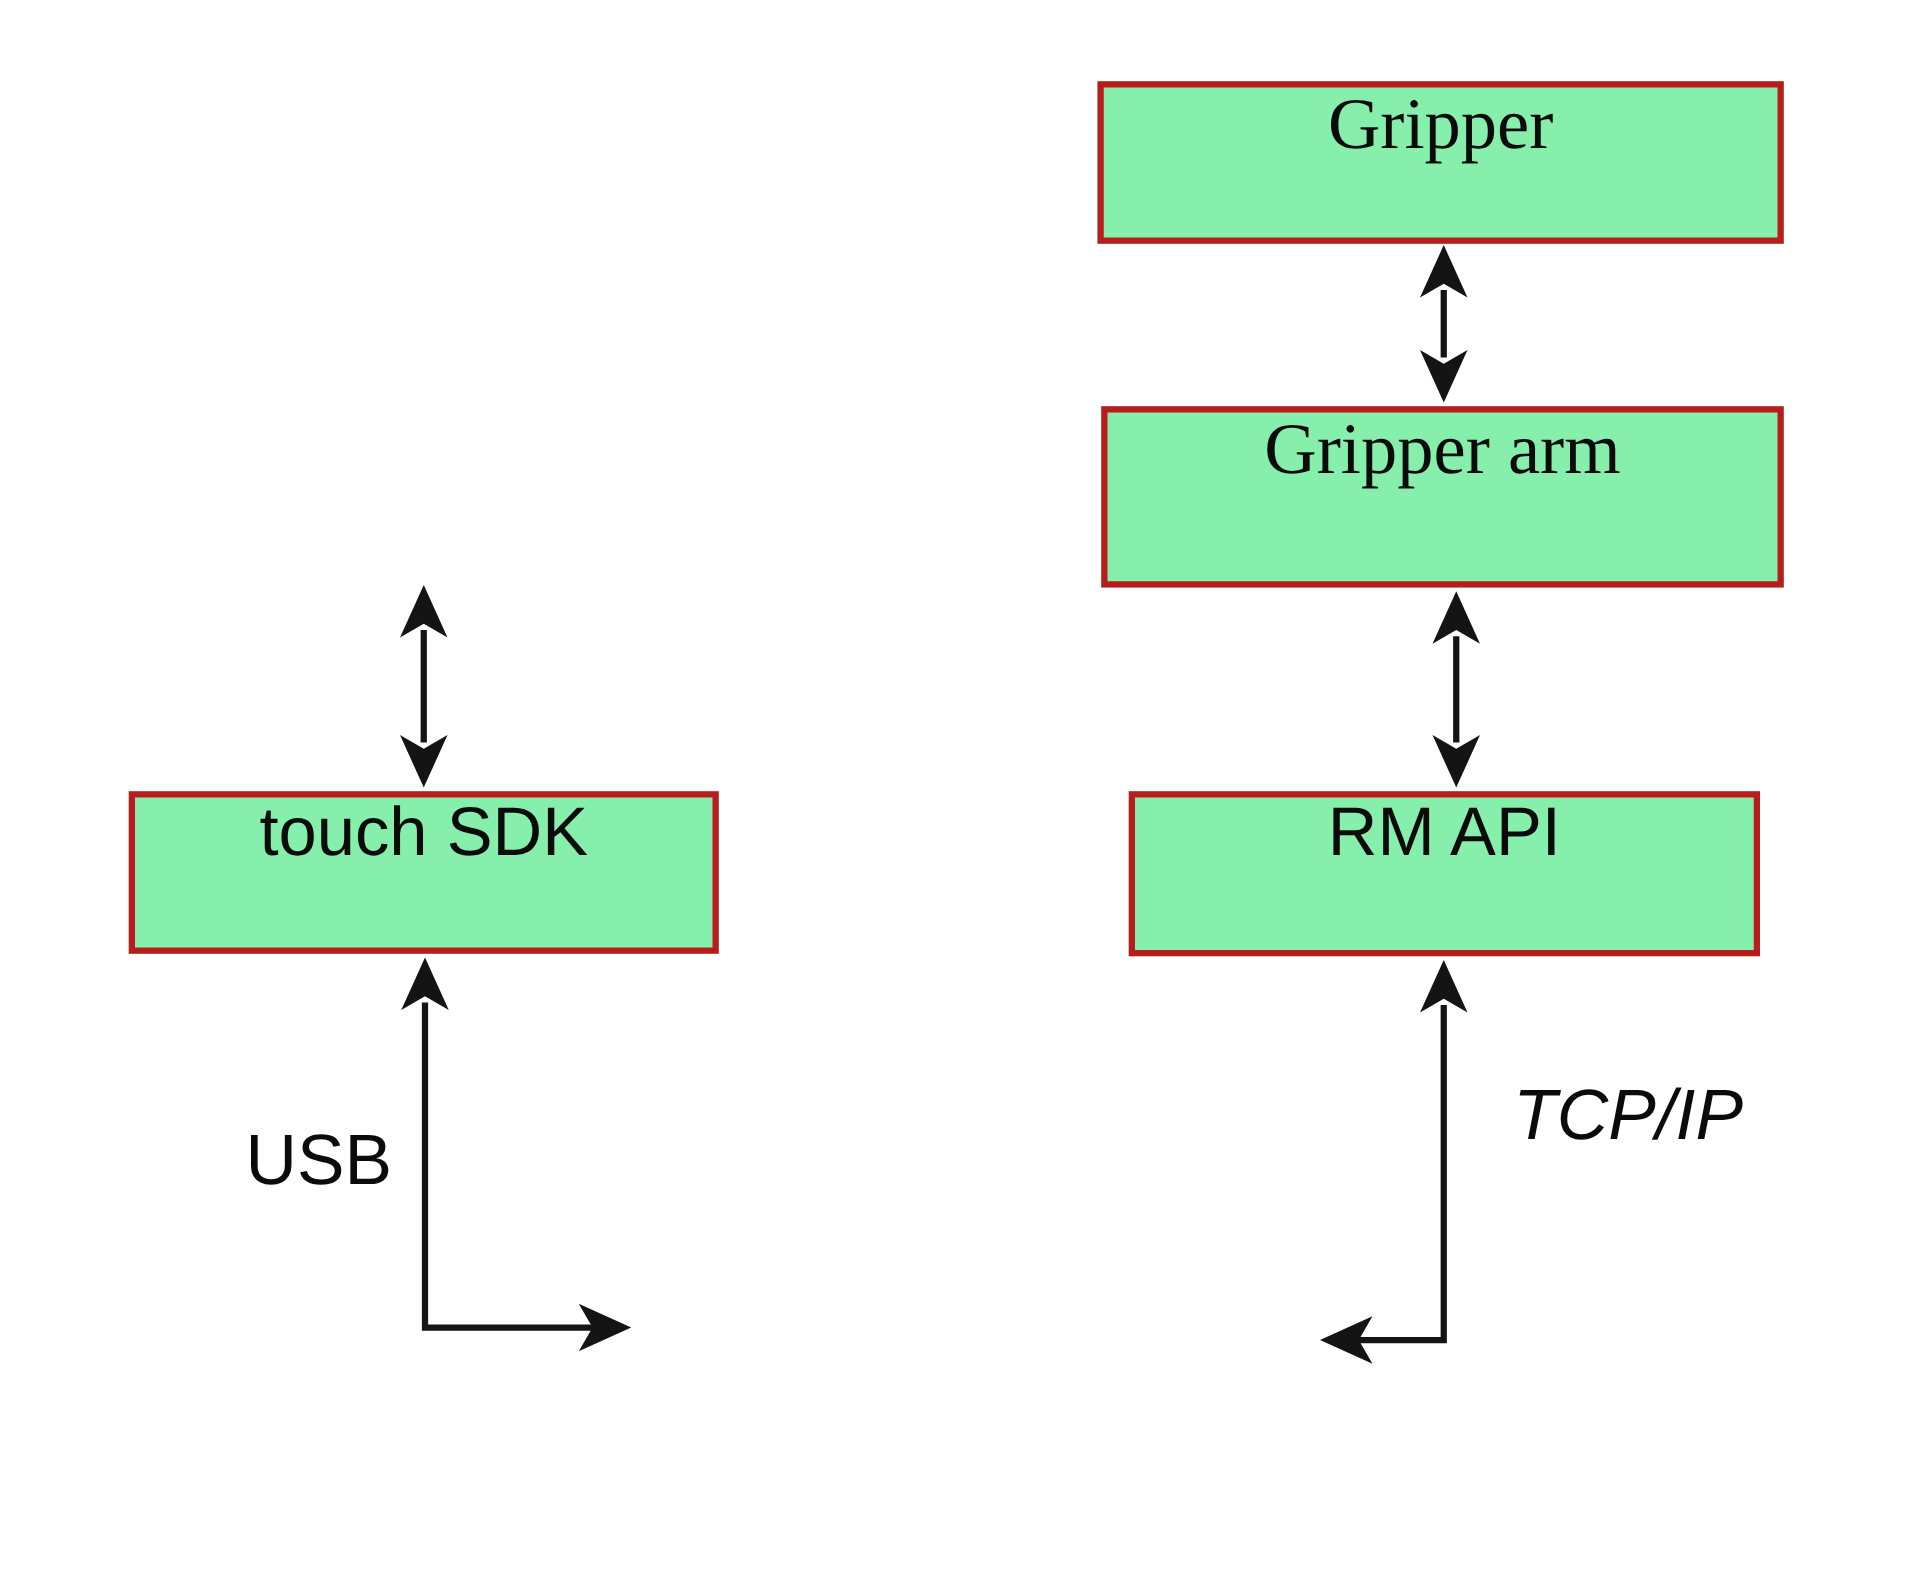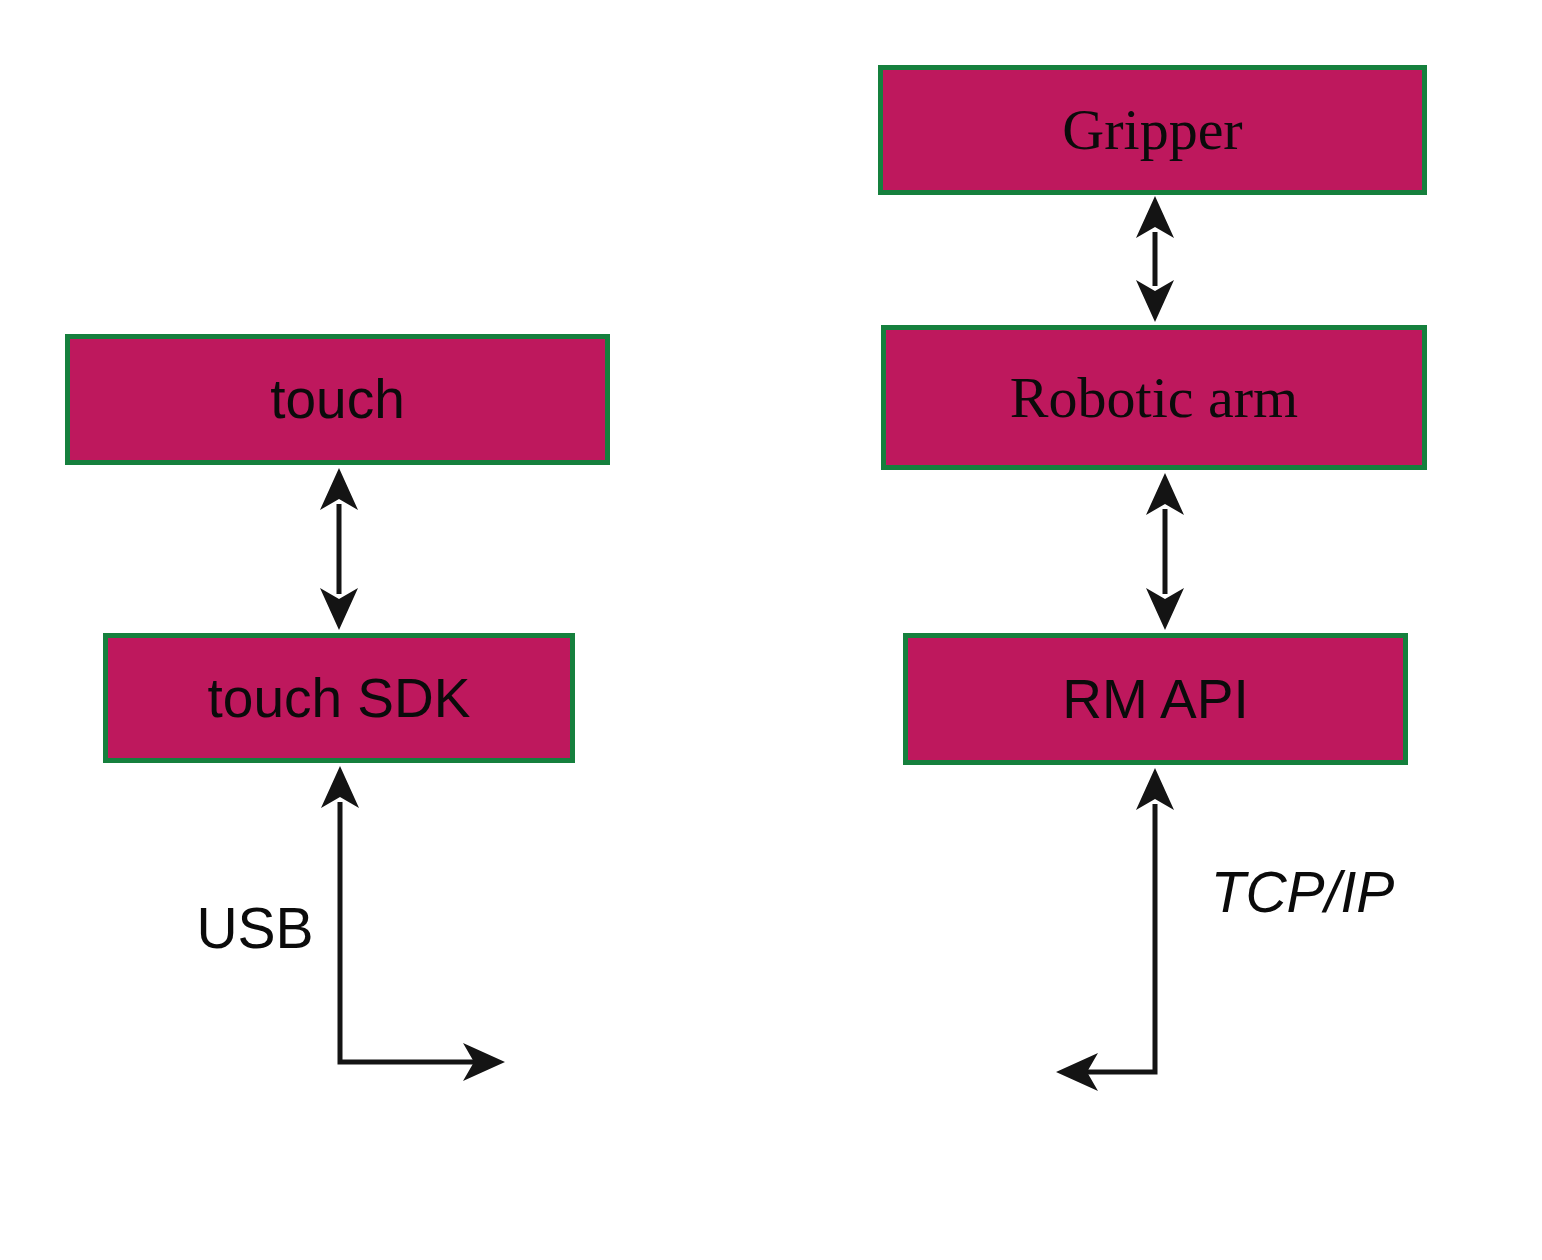--- a/index.html
+++ b/index.html
@@ -6,24 +6,24 @@
   #canvas {
     position: relative;
     width: 1542px;
     height: 1260px;
     background: #ffffff;
     overflow: hidden;
   }
   .node {
     position: absolute;
     box-sizing: border-box;
-    background: #be185d;
-    border: 5px solid #15803d;
+    background: #86efac;
+    border: 5px solid #b91c1c;
     display: flex;
-    align-items: center;
+    align-items: flex-start;
     justify-content: center;
     text-align: center;
   }
   .serif-label {
     font-family: "Liberation Serif", "DejaVu Serif", serif;
     font-size: 58px;
     color: #0b0b0b;
     line-height: 1;
     white-space: nowrap;
   }
@@ -106,30 +106,27 @@
       <polygon points="1155,768 1174,810 1155,799 1136,810"></polygon>
       <polygon points="1056,1072 1098,1053 1087,1072 1098,1091"></polygon>
     </g>
   </svg>
 
   <div class="node" id="node-gripper">
     <span class="serif-label">Gripper</span>
   </div>
 
   <div class="node" id="node-robotic-arm">
-    <span class="serif-label">Robotic arm</span>
+    <span class="serif-label">Gripper arm</span>
   </div>
 
   <div class="node" id="node-rm-api">
     <span class="sans-label">RM API</span>
   </div>
 
-  <div class="node" id="node-touch">
-    <span class="sans-label">touch</span>
-  </div>
 
   <div class="node" id="node-touch-sdk">
     <span class="sans-label">touch SDK</span>
   </div>
 
 
   <div class="edge-label" id="label-usb">USB</div>
   <div class="edge-label" id="label-tcpip">TCP/IP</div>
 
 </div>

